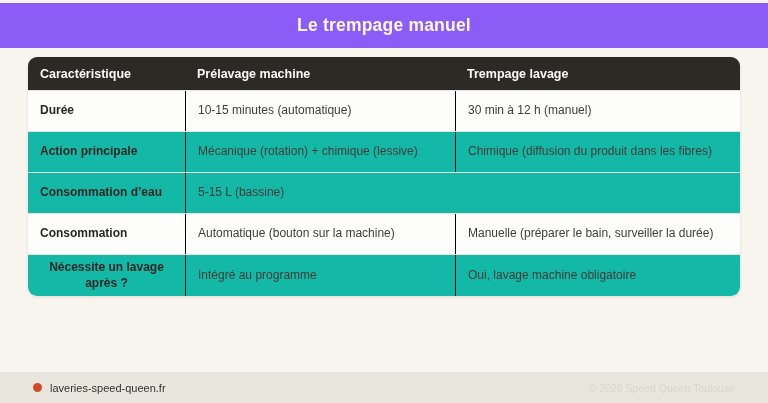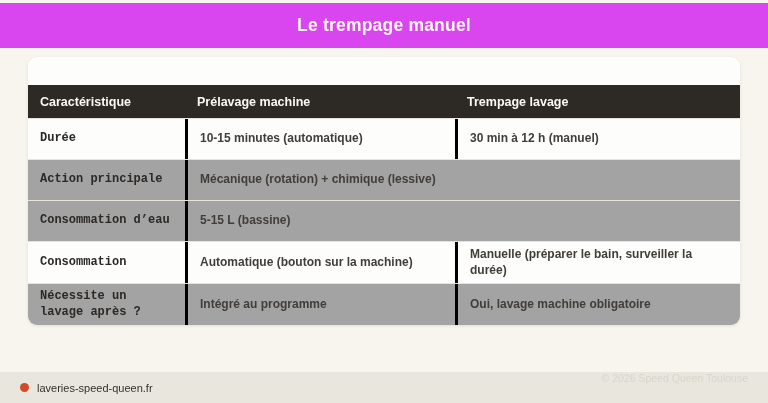--- a/index.html
+++ b/index.html
@@ -9,21 +9,21 @@
     background: #f8f5ef;
     font-family: "Liberation Sans", sans-serif;
     position: relative;
     overflow: hidden;
   }
 
   
   .banner {
     margin-top: 3px;
     height: 45px;
-    background: #d946ef;
+    background: #8b5cf6;
     display: flex;
     align-items: center;
     justify-content: center;
   }
   .banner h1 {
     margin: 0;
     color: #fdf8f3;
     font-size: 17.5px;
     font-weight: bold;
     letter-spacing: 0.2px;
@@ -36,65 +36,65 @@
     border-radius: 9px;
     overflow: hidden;
     background: #fdfdfb;
     box-shadow: 0 1px 3px rgba(60, 50, 40, 0.12);
   }
   .thead {
     display: flex;
     background: #2d2a26;
     height: 33px;
     align-items: center;
-    margin-top: 28px;
   }
   .th {
     color: #fbf9f6;
     font-weight: bold;
     font-size: 12.5px;
     padding: 0 12px;
     box-sizing: border-box;
     white-space: nowrap;
   }
   .c1 { width: 157px; }
   .c2 { width: 270px; }
   .c3 { width: 285px; }
   .tr {
     display: flex;
     min-height: 41px;
     align-items: stretch;
     background: #fdfdfb;
     border-top: 1px solid #e8e4dc;
     box-sizing: border-box;
   }
-  .tr.alt { background: #a3a3a3; }
+  .tr.alt { background: #14b8a6; text-align: center; }
   .td {
     padding: 5px 12px;
     box-sizing: border-box;
     font-size: 12px;
     color: #413d38;
     line-height: 1.3;
     display: flex;
     align-items: center;
   }
-  .td.c2, .td.c3 { border-left: 3px solid #000000; font-weight: bold; }
-  .td.label { font-weight: bold; color: #2b2825; font-family: Liberation Mono, monospace; }
+  .td.c2, .td.c3 { border-left: 1px solid #000000; }
+  .td.label { font-weight: bold; color: #2b2825; }
 
   
   .footer {
     position: absolute;
     left: 0;
     bottom: 0;
     width: 100%;
     height: 31px;
     background: #e9e6de;
     display: flex;
+    align-items: center;
     justify-content: space-between;
-    padding: 0 20px;
+    padding: 0 33px;
     box-sizing: border-box;
   }
   .footer-left {
     display: flex;
     align-items: center;
     gap: 8px;
     font-size: 11px;
     color: #34312d;
   }
   .dot {
@@ -125,20 +125,21 @@
 
   <div class="tr">
     <div class="td c1 label">Durée</div>
     <div class="td c2">10-15 minutes (automatique)</div>
     <div class="td c3">30 min à 12 h (manuel)</div>
   </div>
 
   <div class="tr alt">
     <div class="td c1 label">Action principale</div>
     <div class="td c2">Mécanique (rotation) + chimique (lessive)</div>
+    <div class="td c3">Chimique (diffusion du produit dans les fibres)</div>
   </div>
 
 
   <div class="tr alt">
     <div class="td c1 label">Consommation d’eau</div>
     <div class="td c3">5-15 L (bassine)</div>
   </div>
 
   <div class="tr">
     <div class="td c1 label">Consommation</div>

